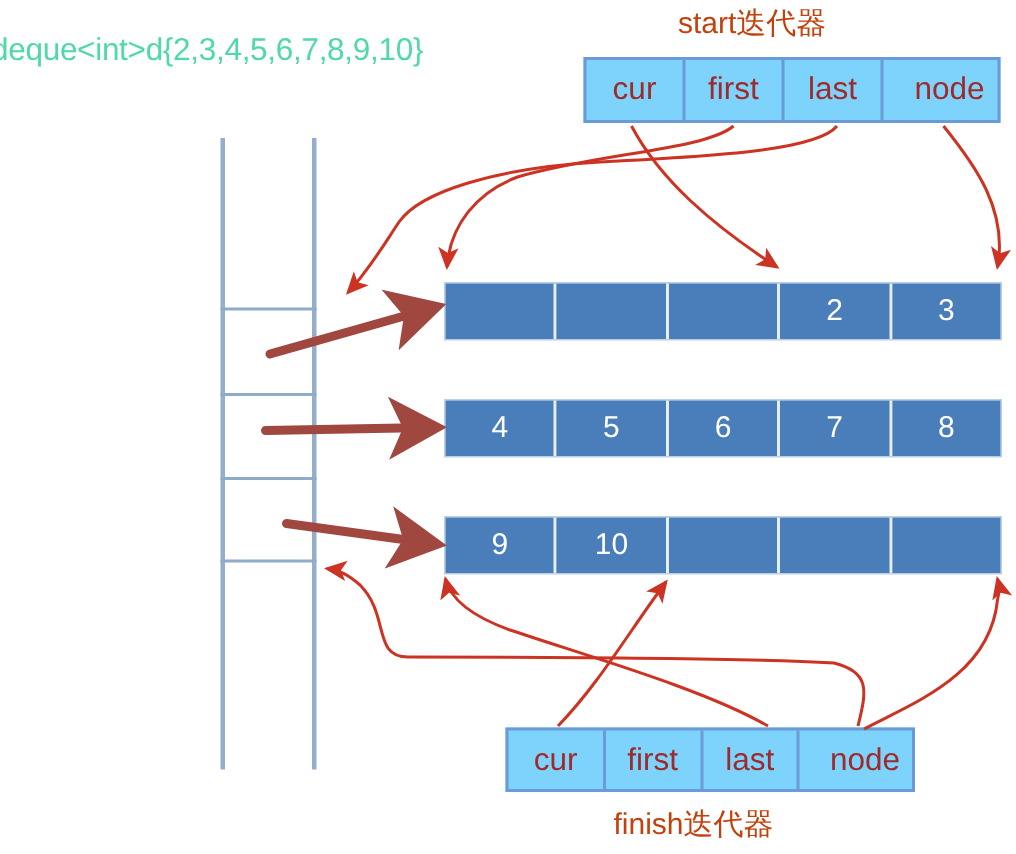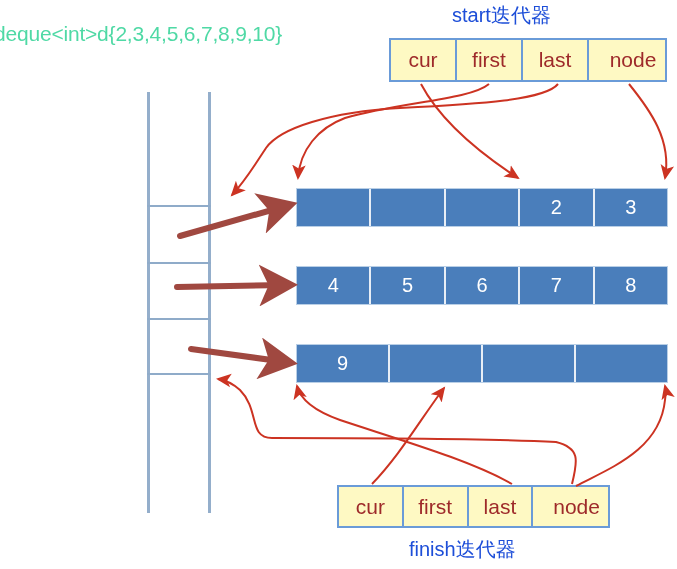--- a/index.html
+++ b/index.html
@@ -31,21 +31,21 @@
     left: -6px;
     top: 22px;
     font-size: 21px;
     color: #4fd9a5;
     white-space: nowrap;
     letter-spacing: -0.2px;
   }
   
   .label-blue {
     position: absolute;
-    color: #1d4ed8;
+    color: #c2410c;
     white-space: nowrap;
   }
   #start-label {
     left: 452px;
     top: 2px;
     font-size: 20px;
   }
   #finish-label {
     left: 409px;
     top: 536px;
@@ -54,21 +54,21 @@
   #map-label {
     left: 33px;
     top: 119px;
     font-size: 19px;
   }
   
   .iter-box {
     position: absolute;
     display: flex;
     border: 2px solid #6a9bd8;
-    background: #fef9c3;
+    background: #7dd3fc;
     box-sizing: border-box;
   }
   .iter-cell {
     flex: 1 1 0;
     text-align: center;
     color: #9e2a2a;
     font-size: 21px;
     display: flex;
     align-items: center;
     justify-content: center;
@@ -180,20 +180,21 @@
   </div>
   <div id="buffer-row-1" class="buffer-row">
     <div class="buf-cell">4</div>
     <div class="buf-cell">5</div>
     <div class="buf-cell">6</div>
     <div class="buf-cell">7</div>
     <div class="buf-cell">8</div>
   </div>
   <div id="buffer-row-2" class="buffer-row">
     <div class="buf-cell">9</div>
+    <div class="buf-cell">10</div>
     <div class="buf-cell"></div>
     <div class="buf-cell"></div>
     <div class="buf-cell"></div>
   </div>
 
   <svg class="svg-layer" viewBox="0 0 677 569">
     <defs>
       <marker id="rh" markerWidth="9" markerHeight="9" refX="6.5" refY="4" orient="auto">
         <path d="M0,0.6 L7.5,4 L0,7.4 L1.8,4 Z" fill="#cc3322"></path>
       </marker>

